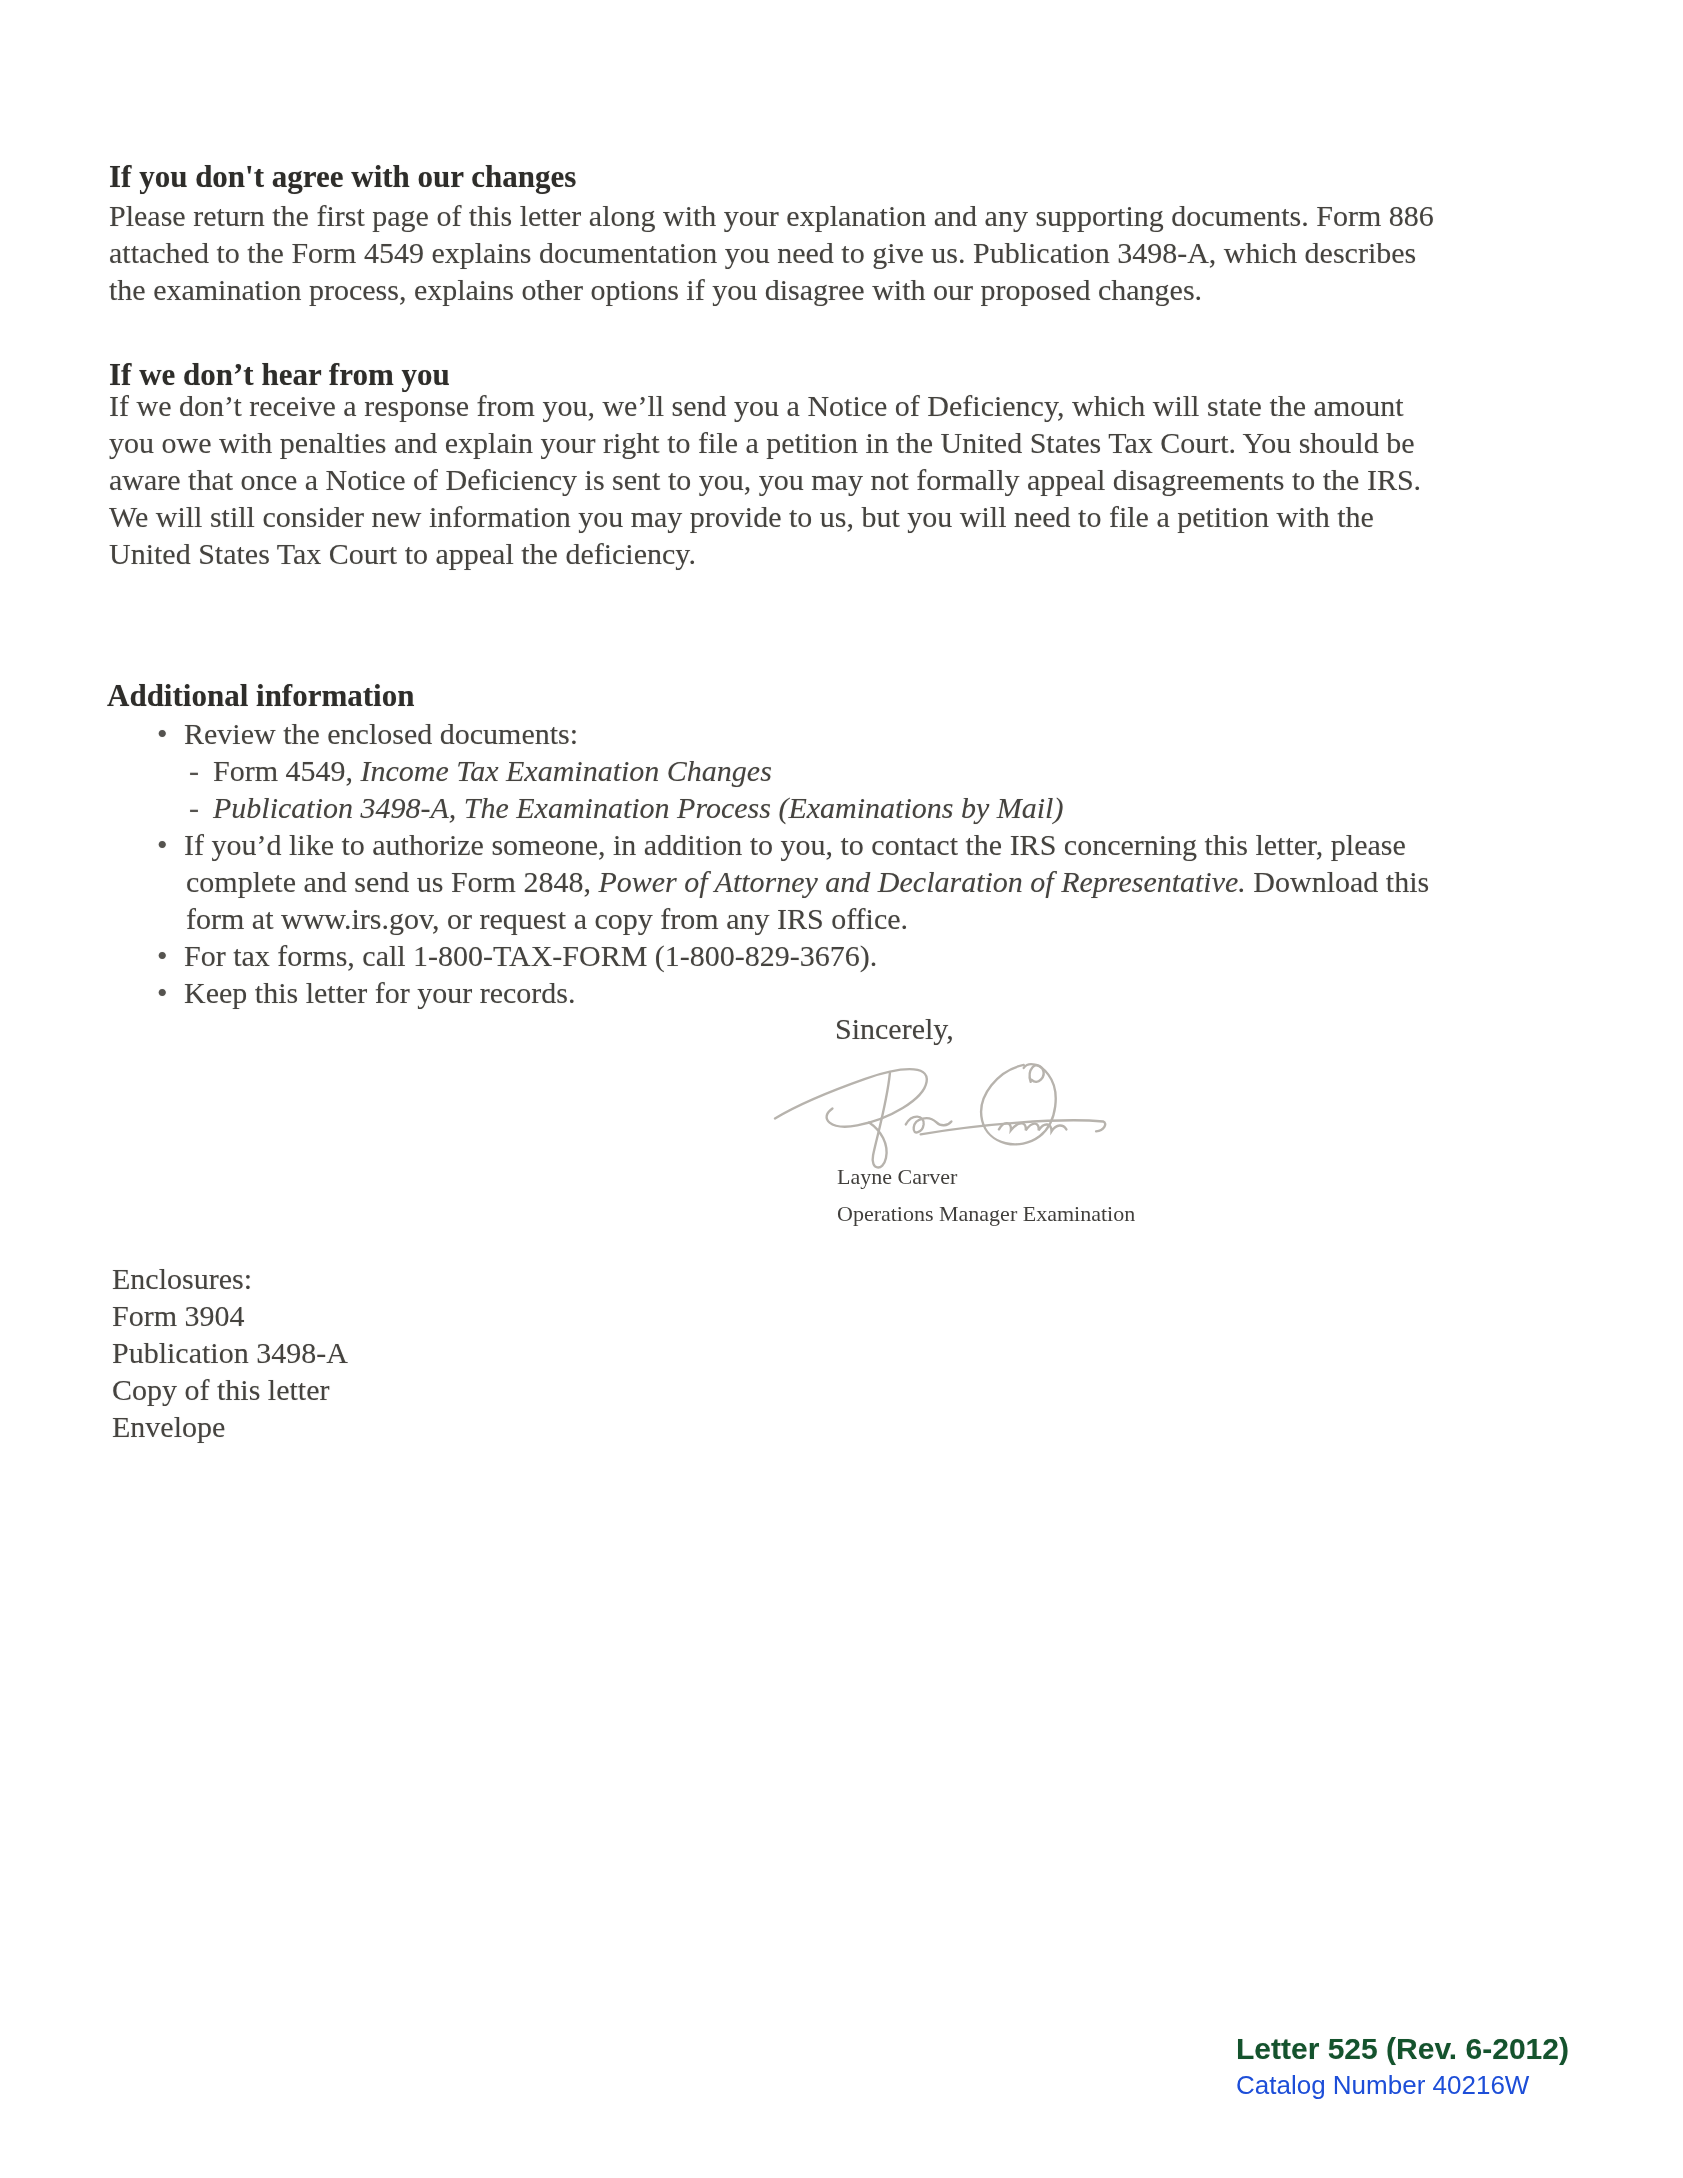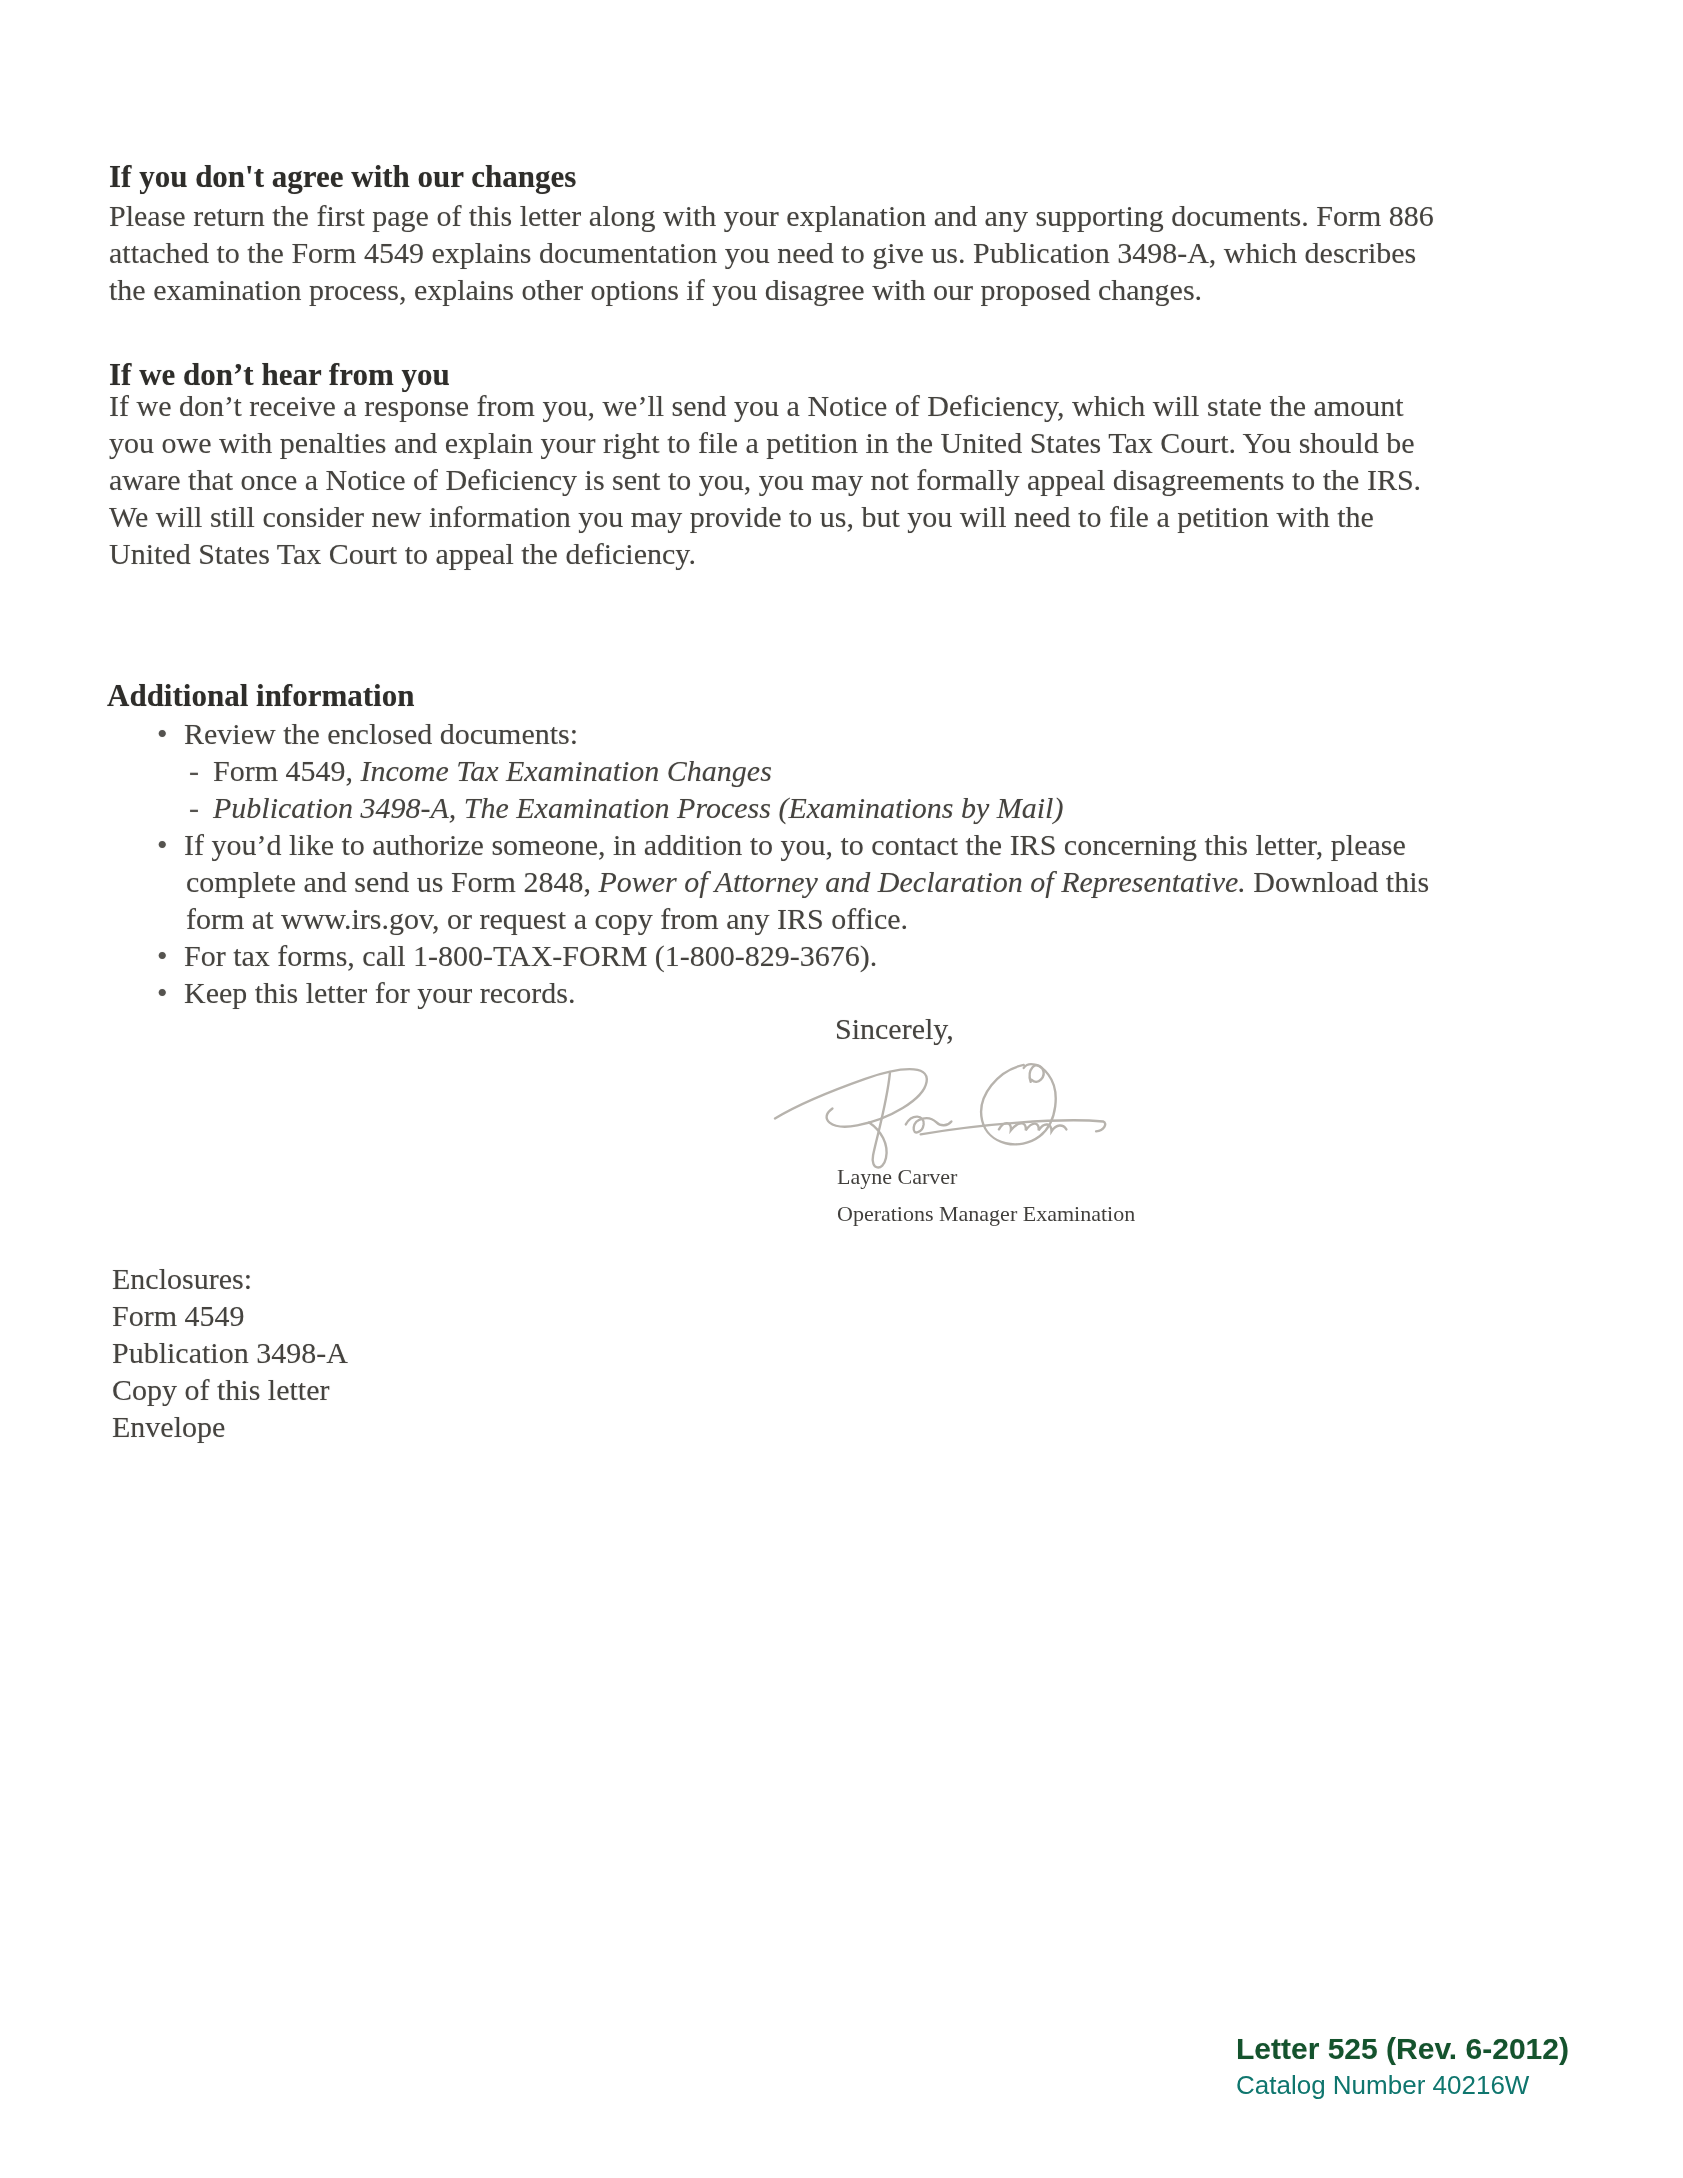--- a/index.html
+++ b/index.html
@@ -39,21 +39,21 @@
     font-family:"Liberation Sans", sans-serif;
     font-weight:bold;
     font-size:30px;
     color:#14532d;
     white-space:nowrap;
     text-shadow:0 0 1px rgba(90,90,90,0.3);
   }
   .footer-catalog {
     font-family:"Liberation Sans", sans-serif;
     font-size:26px;
-    color:#0f766e;
+    color:#1d4ed8;
     white-space:nowrap;
     margin-top:4px;
   }
   .signature-svg { position:absolute; left:770px; top:1051px; width:337px; height:129px; }
   .signature-svg path { fill:none; stroke:#b7b3ad; stroke-width:2.4; stroke-linecap:round; }
 </style>
 </head>
 <body>
 
 <div class="page">
@@ -116,21 +116,21 @@
     <path d="M 152,84 C 212,74 292,67 336,71 C 341,73 337,80 329,81"></path>
   </svg>
 
   <div class="abs" style="left:837px; top:1158px;">
     <div class="sig-name">Layne Carver</div>
     <div class="sig-name">Operations Manager Examination</div>
   </div>
 
   <div class="abs enclosures" style="left:112px; top:1260px;">
     <div class="line">Enclosures:</div>
-    <div class="line">Form 4549</div>
+    <div class="line">Form 3904</div>
     <div class="line">Publication 3498-A</div>
     <div class="line">Copy of this letter</div>
     <div class="line">Envelope</div>
   </div>
 
   <div class="abs" style="left:1236px; top:2032px;">
     <div class="footer-id">Letter 525 (Rev. 6-2012)</div>
     <div class="footer-catalog">Catalog Number 40216W</div>
   </div>
 

